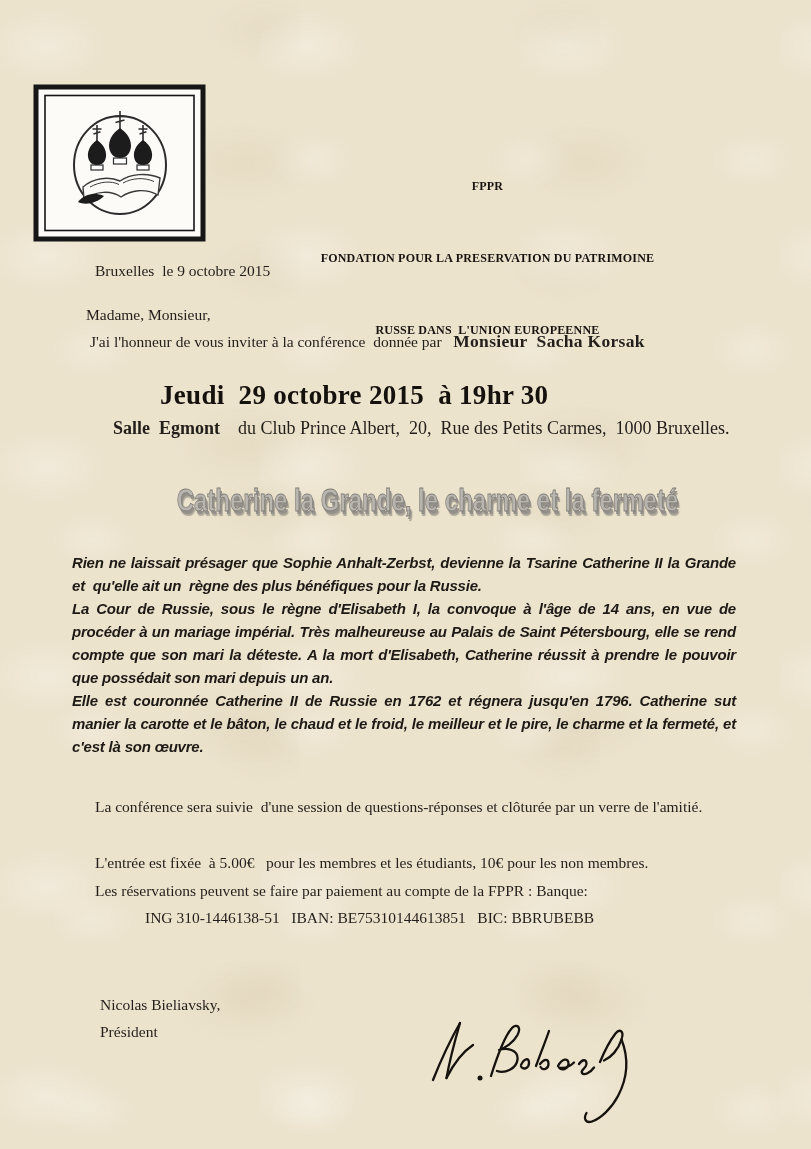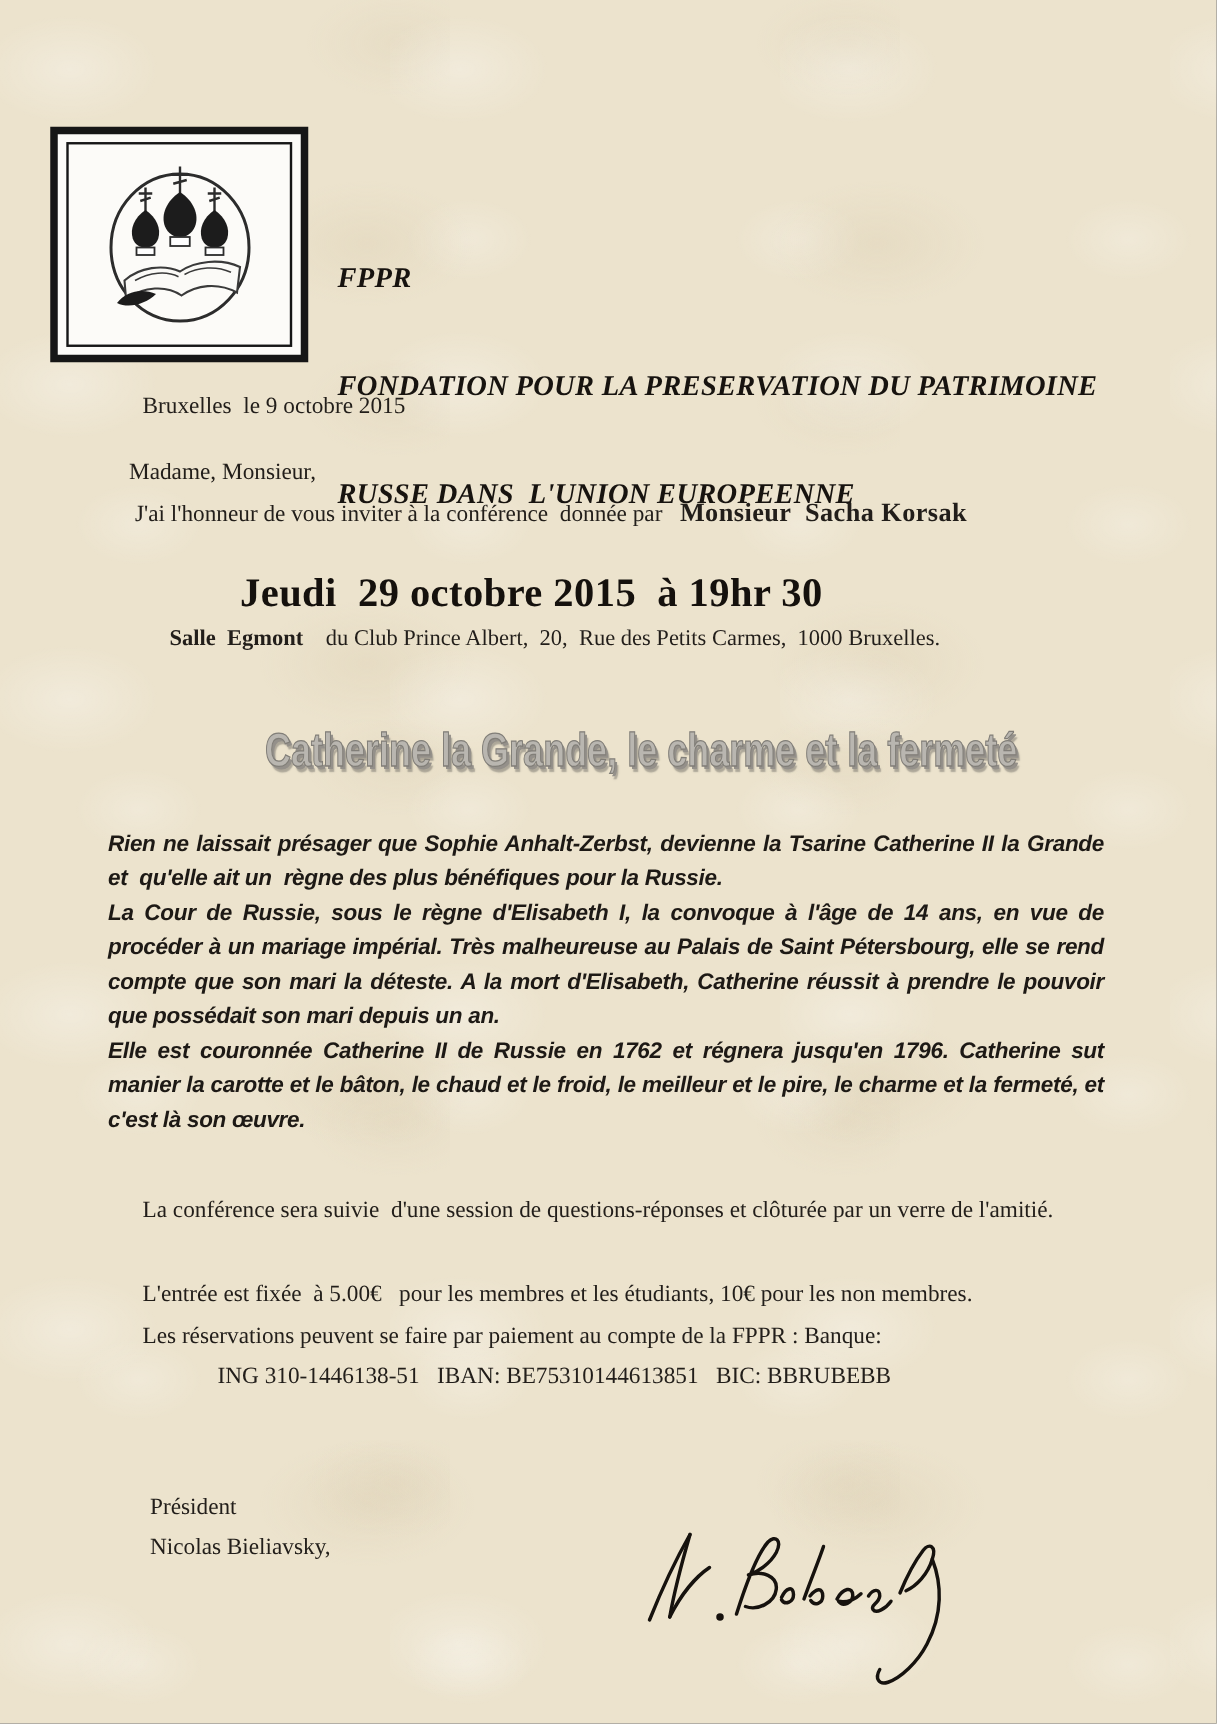--- a/index.html
+++ b/index.html
@@ -23,32 +23,32 @@
   }
   .abs{position:absolute;}
   .line{white-space:pre-wrap;}
 
   
   .logo-box{left:33px; top:84px; width:173px; height:158px;}
   .logo-box svg{display:block; width:100%; height:100%;}
 
   
   .org-header{
-    left:225px; top:126px; width:525px; 
-    font-weight:bold; font-size:19px; line-height:24px; letter-spacing:.2px;
-    color:#17130f; white-space:pre-wrap;font-style:italic;
+    left:225px; top:126px; width:525px; text-align:center;
+    font-weight:bold; font-size:12px; line-height:24px; letter-spacing:.2px;
+    color:#17130f; white-space:pre-wrap;
   }
 
   .dateline{left:95px; top:262px; font-size:15.5px;}
   .salutation{left:86px; top:306px; font-size:15.5px;}
   .intro1{left:90px; top:331px; font-size:15.5px;}
   .intro1 .speaker{font-weight:bold; font-size:17.5px; letter-spacing:.3px;}
   .intro2{left:90px; top:357px; font-size:15.5px;}
   .event-line{left:160px; top:380px; font-weight:bold; font-size:27px; letter-spacing:.3px; color:#15110d;}
-  .venue-line{left:113px; top:418px; font-size:15px;}
+  .venue-line{left:113px; top:418px; font-size:18px;}
   .venue-line .venue-bold{font-weight:bold;}
 
   .conf-title{
     left:0; top:479px; width:811px; text-align:center;
     font-family:"Liberation Sans", sans-serif; font-weight:bold;
     font-size:30px; line-height:44px;margin-left:22px;
   }
   .conf-title .warp{
     display:inline-block; transform:scale(.8,1.05); transform-origin:center;
     color:var(--title-face);
@@ -138,22 +138,22 @@
 
   <div class="abs line followup">La conférence sera suivie  d'une session de questions-réponses et clôturée par un verre de l'amitié.</div>
 
   <div class="abs practical">
     <div class="line">L'entrée est fixée  à 5.00€   pour les membres et les étudiants, 10€ pour les non membres.</div>
     <div class="line">Les réservations peuvent se faire par paiement au compte de la FPPR : Banque:</div>
     <div class="line bank">ING 310-1446138-51   IBAN: BE75310144613851   BIC: BBRUBEBB</div>
   </div>
 
   <div class="abs closing">
+    <div class="line">Nicolas Bieliavsky,</div>
     <div class="line">Président</div>
-    <div class="line">Nicolas Bieliavsky,</div>
   </div>
 
   <div class="abs signature">
     <svg viewBox="0 0 232 116">
       <g stroke="#16120e" stroke-width="2.3" fill="none" stroke-linecap="round" stroke-linejoin="round">
         <path d="M8 66 C16 46 27 23 35 9"></path>
         <path d="M35 9 C29.5 28 24.5 47 21.5 64"></path>
         <path d="M21.5 64 C29 49 39 37 48 31"></path>
         <path d="M66 62 C72 43 79 23 87 14 C92 9 96.5 13 92.5 21 C88.5 28.5 80 34 74 36 C83 33 93.5 36.5 92.5 45.5 C91.5 54.5 80 60 72 57"></path>
         <path d="M96 51 C99 44.5 104 43 104 49 C104 54 98.5 56.5 96 52.5"></path>

